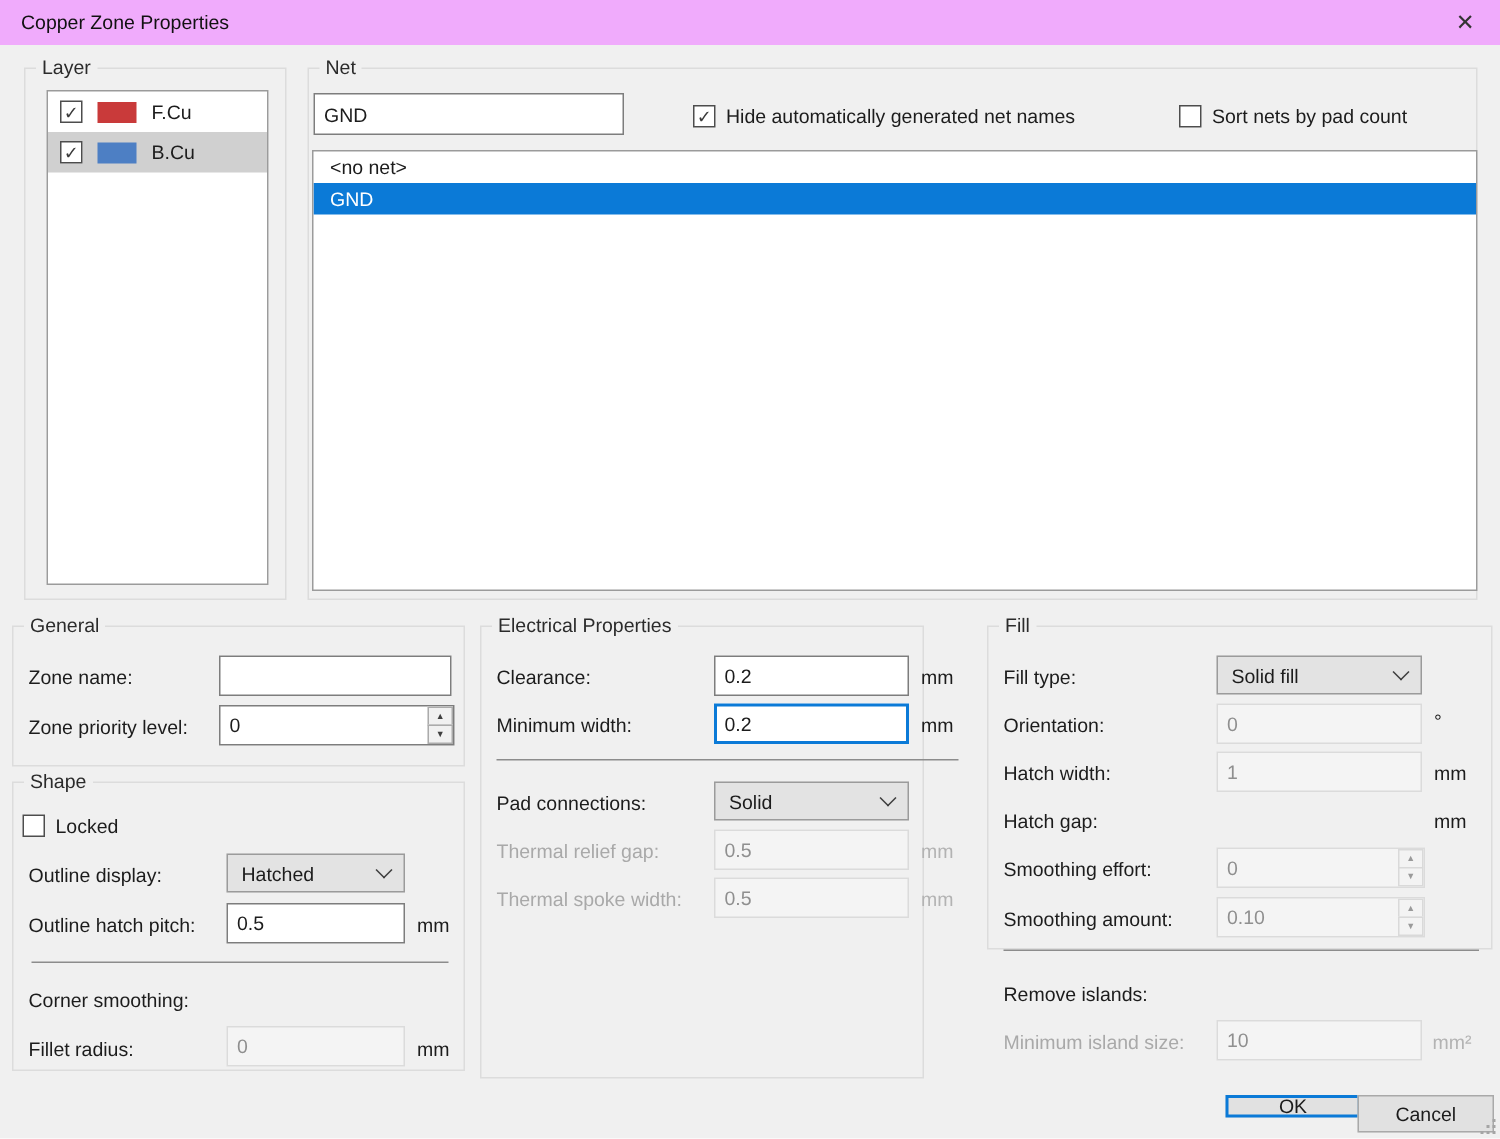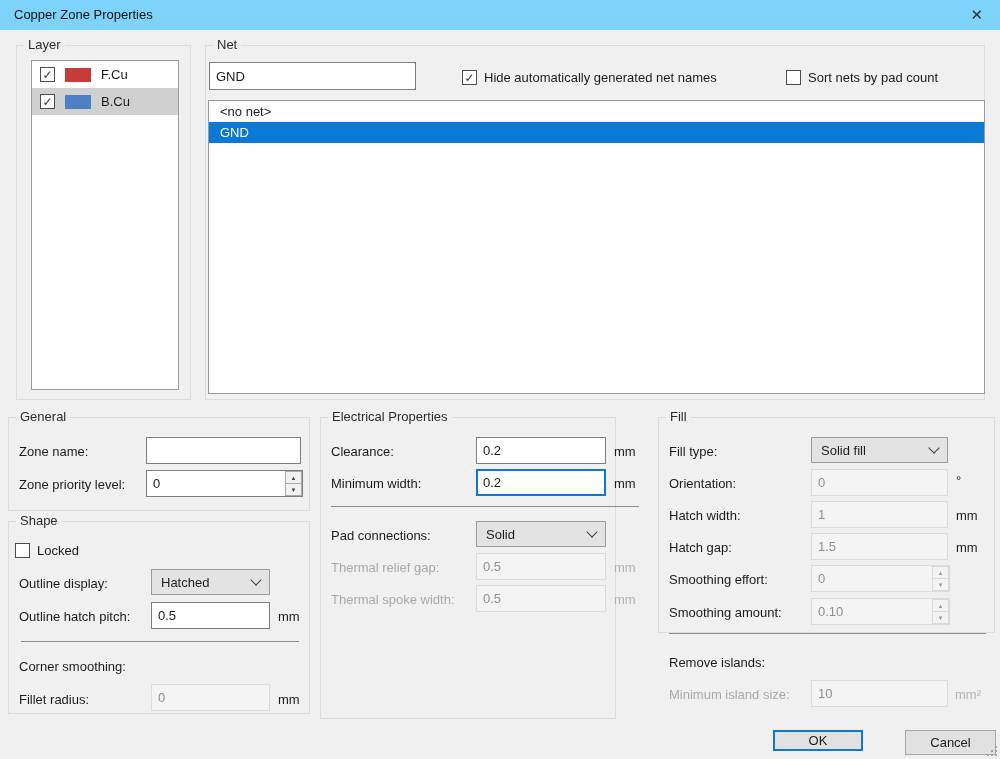--- a/index.html
+++ b/index.html
@@ -1,18 +1,18 @@
 <!DOCTYPE html>
 <html><head>
 <meta charset="utf-8">
 <style>
   html,body{margin:0;padding:0;background:#fff;}
   *{font-family:"Liberation Sans",sans-serif;}
   .dialog{position:relative;width:1000px;height:759px;background:#f0f0f0;font-size:13px;color:#1c1c1c;overflow:hidden;}
-  .titlebar{position:absolute;left:0;top:0;width:100%;height:30px;background:#7dd3fc;}
+  .titlebar{position:absolute;left:0;top:0;width:100%;height:30px;background:#f0abfc;}
   .title{position:absolute;left:14px;top:7px;font-size:13px;color:#111;}
   .close{position:absolute;right:13px;top:4px;font-size:15px;color:#333;cursor:default;padding:2px 4px;}
 
   .group{position:absolute;border:1px solid #dcdcdc;box-sizing:border-box;}
   .glabel{position:absolute;top:-9px;left:7px;background:#f0f0f0;padding:0 4px;color:#2b2b2b;white-space:nowrap;}
 
   .flabel{position:absolute;white-space:nowrap;color:#1c1c1c;line-height:15px;}
   .flabel.dis{color:#a9a9a9;}
   .unit{position:absolute;white-space:nowrap;color:#1c1c1c;}
   .unit.dis{color:#b3b3b3;}
@@ -166,21 +166,20 @@
       <span>Solid fill</span>
       <span class="chev"></span>
     </div>
     <span class="flabel" style="left:10px;top:58px;">Orientation:</span>
     <input class="txt dis" disabled="" style="left: 152px; top: 51px; width: 137px; height: 27px;" value="0">
     <span class="unit" style="left:297px;top:55px;">°</span>
     <span class="flabel" style="left:10px;top:90px;">Hatch width:</span>
     <input class="txt dis" disabled="" style="left: 152px; top: 83px; width: 137px; height: 27px;" value="1">
     <span class="unit" style="left:297px;top:90px;">mm</span>
     <span class="flabel" style="left:10px;top:122px;">Hatch gap:</span>
-    <input class="txt dis" disabled="" style="left: 152px; top: 115px; width: 137px; height: 27px;" value="1.5">
     <span class="unit" style="left:297px;top:122px;">mm</span>
     <span class="flabel" style="left:10px;top:154px;">Smoothing effort:</span>
     <div class="spinwrap dis" style="left:152px;top:147px;width:139px;height:27px;">
       <input disabled="" value="0" style="">
       <span class="spincol">
         <span class="spinbtn">▲</span>
         <span class="spinbtn">▼</span>
       </span>
     </div>
     <span class="flabel" style="left:10px;top:187px;">Smoothing amount:</span>
@@ -191,21 +190,21 @@
         <span class="spinbtn">▼</span>
       </span>
     </div>
     <div class="sep" style="left:10px;top:215px;width:317px;"></div>
     <span class="flabel" style="left:10px;top:237px;">Remove islands:</span>
     <span class="flabel dis" style="left:10px;top:269px;">Minimum island size:</span>
     <input class="txt dis" disabled="" style="left: 152px; top: 262px; width: 137px; height: 27px;" value="10">
     <span class="unit dis" style="left:296px;top:269px;">mm²</span>
   </div>
 
-  <div class="btn default" style="left:773px;top:730px;width:90px;height:21px;">OK</div>
+  <div class="btn default" style="left:817px;top:730px;width:90px;height:15px;">OK</div>
   <div class="btn" style="left:905px;top:730px;width:91px;height:25px;">Cancel</div>
 
   <div class="grip">
     <i style="left:9px;top:9px;"></i>
       <i style="left:9px;top:5px;"></i>
       <i style="left:9px;top:1px;"></i>
     <i style="left:5px;top:9px;"></i>
       <i style="left:5px;top:5px;"></i>
       <i style="left:1px;top:9px;"></i>
   </div>

